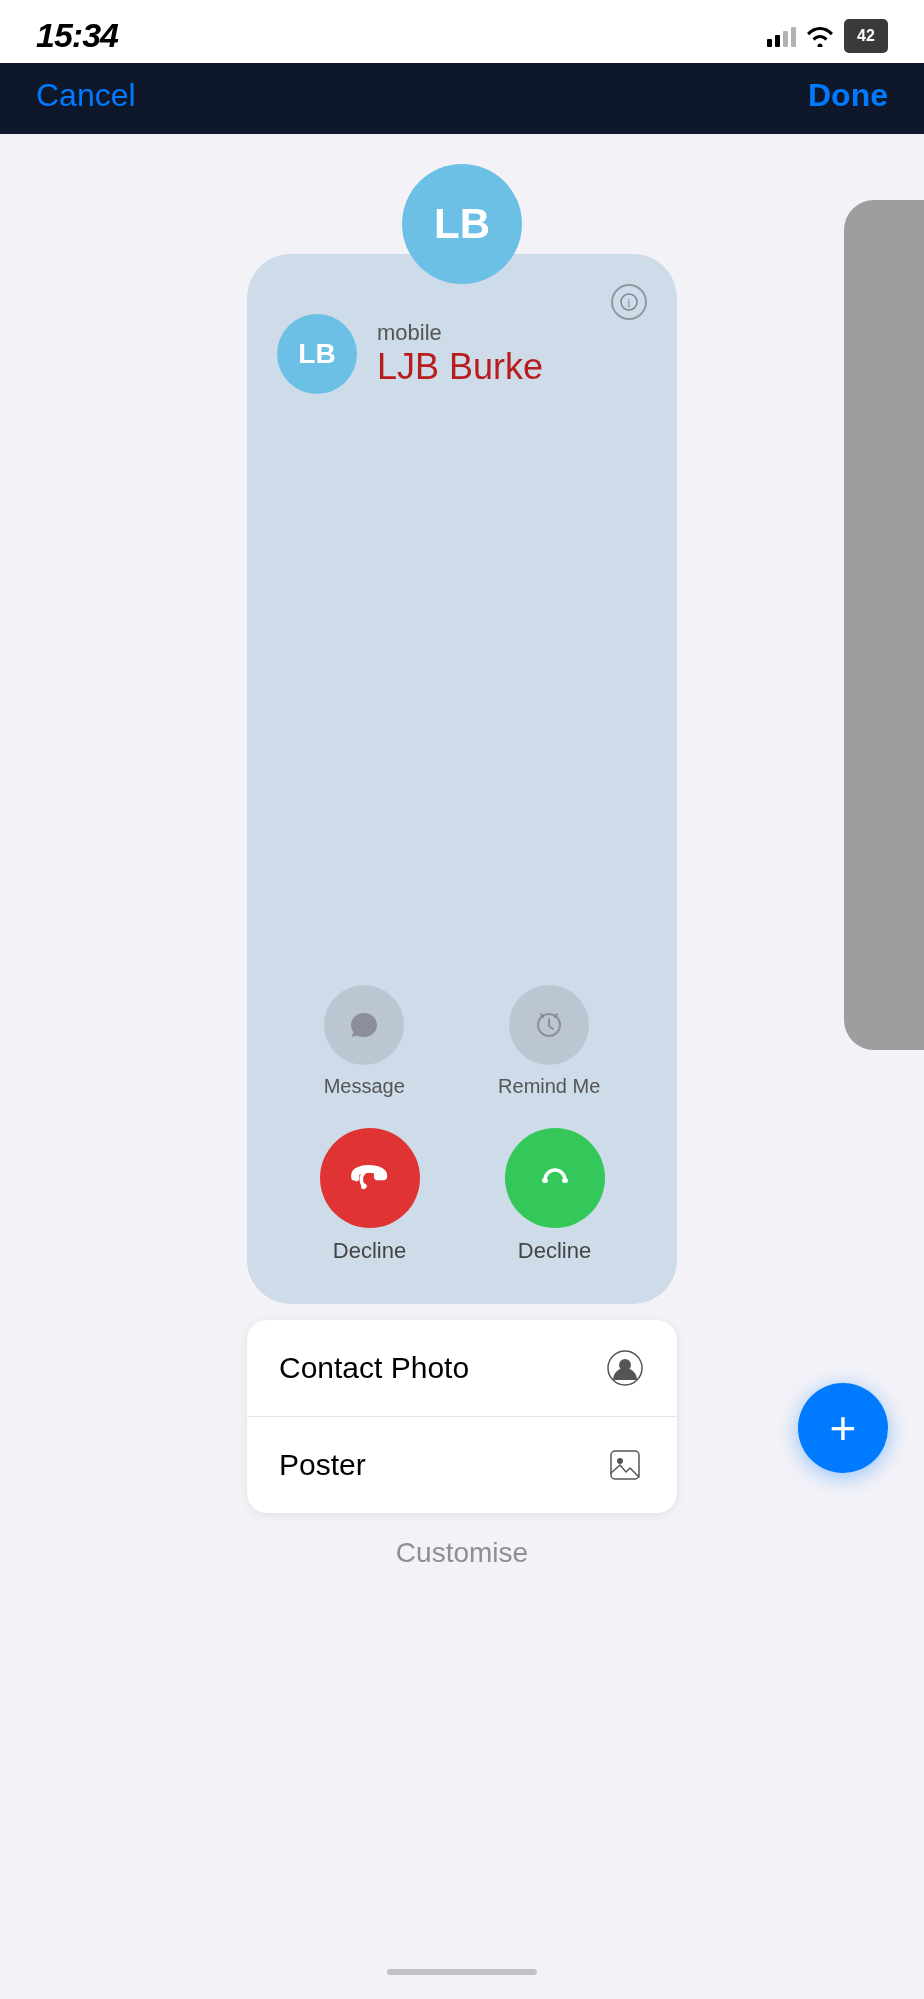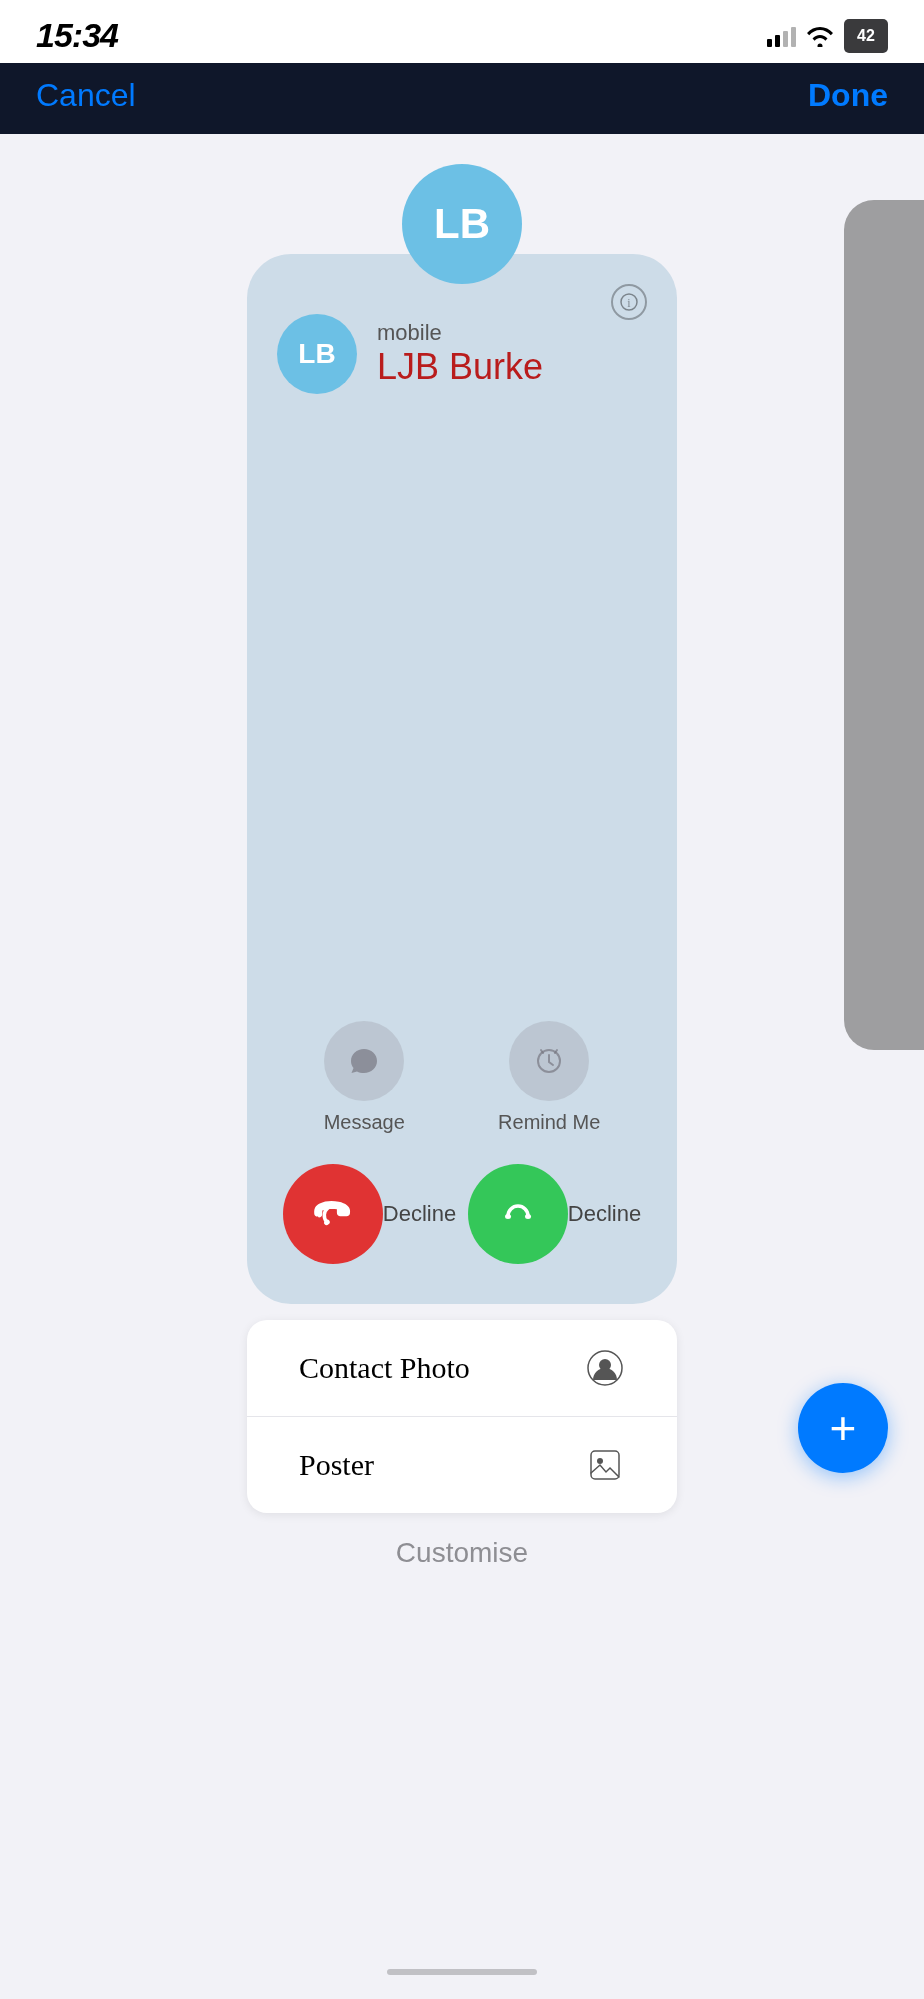--- a/index.html
+++ b/index.html
@@ -217,22 +217,23 @@
 
     
     .call-action-row {
       display: flex;
       justify-content: space-around;
       margin-bottom: 10px;
     }
 
     .call-btn {
       display: flex;
-      flex-direction: row;
-      align-items: center;
+      flex-direction: column;
+      align-items: center;
+      gap: 10px;
     }
 
     .call-circle {
       width: 100px;
       height: 100px;
       border-radius: 50%;
       display: flex;
       align-items: center;
       justify-content: center;
     }
@@ -257,23 +258,22 @@
       border-radius: 20px;
       margin-top: 16px;
       overflow: hidden;
       box-shadow: 0 2px 10px rgba(0,0,0,0.08);
     }
 
     .panel-row {
       display: flex;
       align-items: center;
       justify-content: space-between;
-      padding: 28px 52px;
+      padding: 28px 32px;
       border-bottom: 1px solid #e5e5ea;
-      font-family: Liberation Serif, serif;
     }
 
     .panel-row:last-child {
       border-bottom: none;
       gap: 24px;
     }
 
     .panel-label {
       font-size: 30px;
       color: #000;

